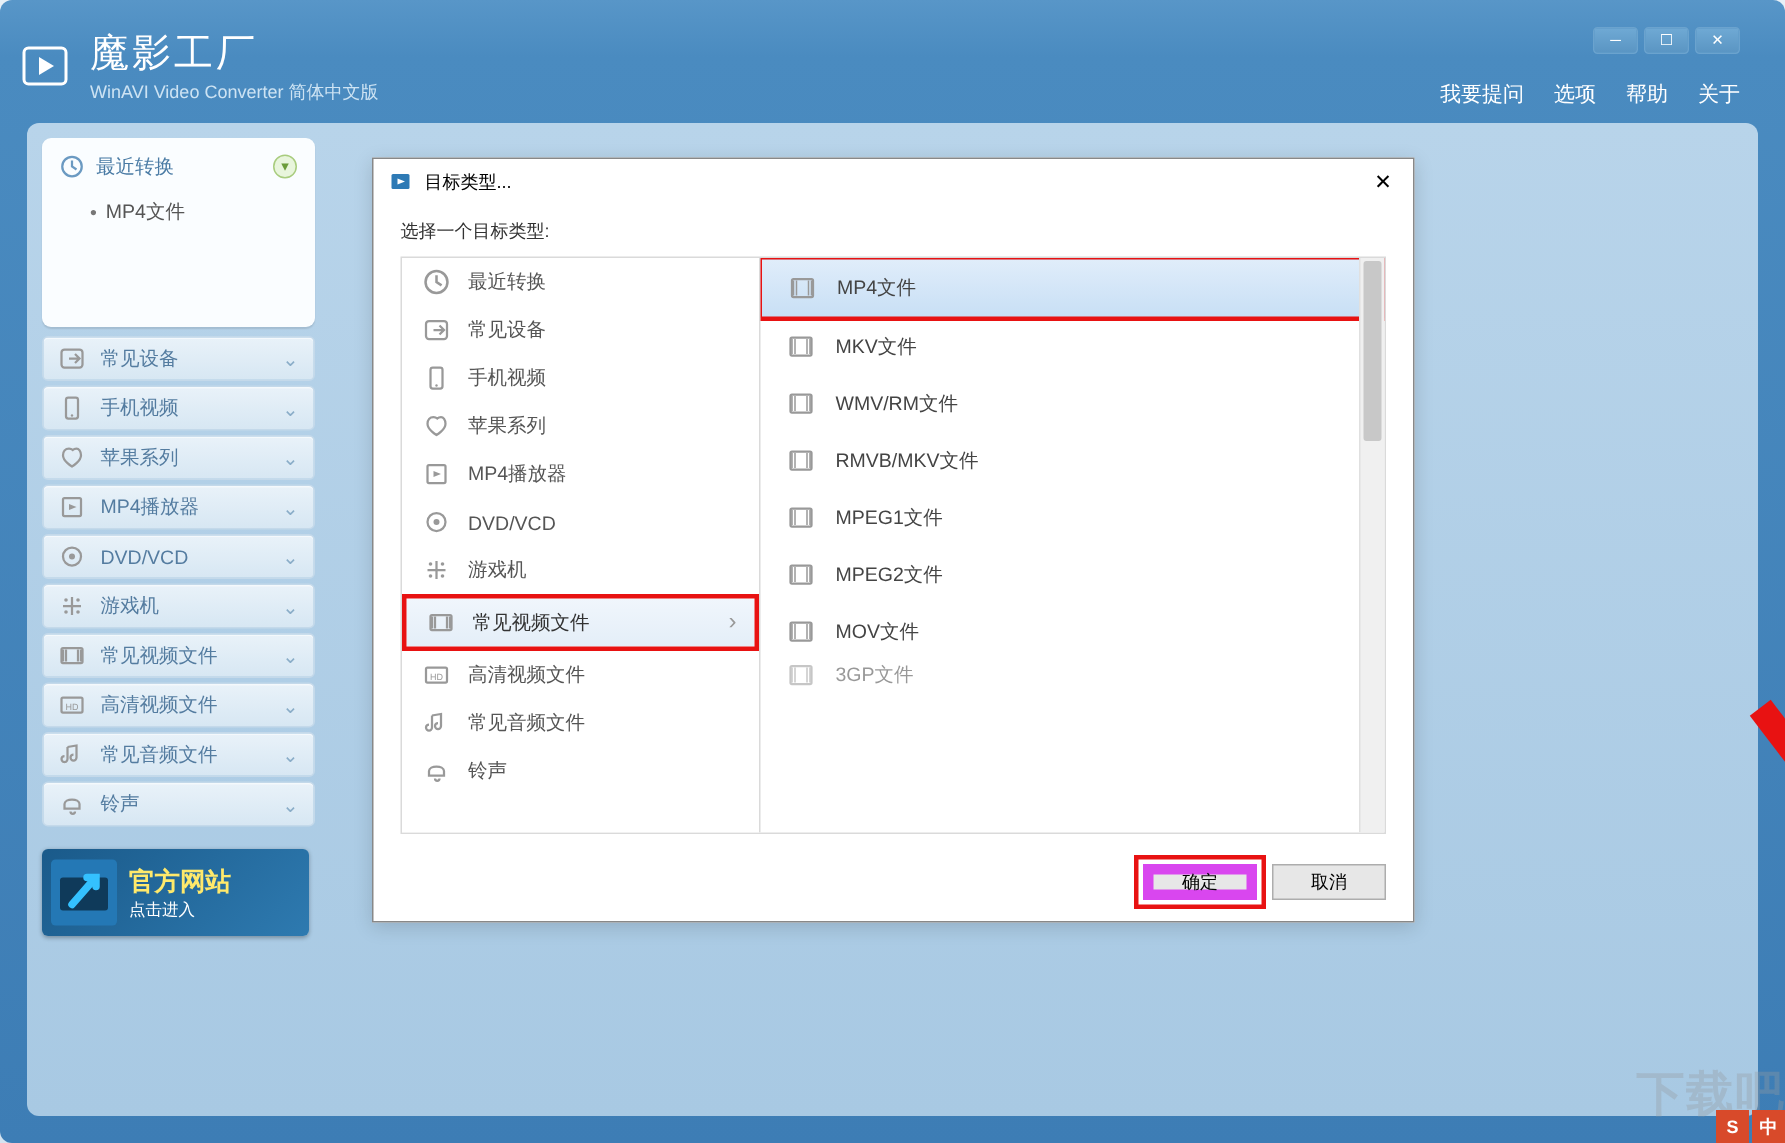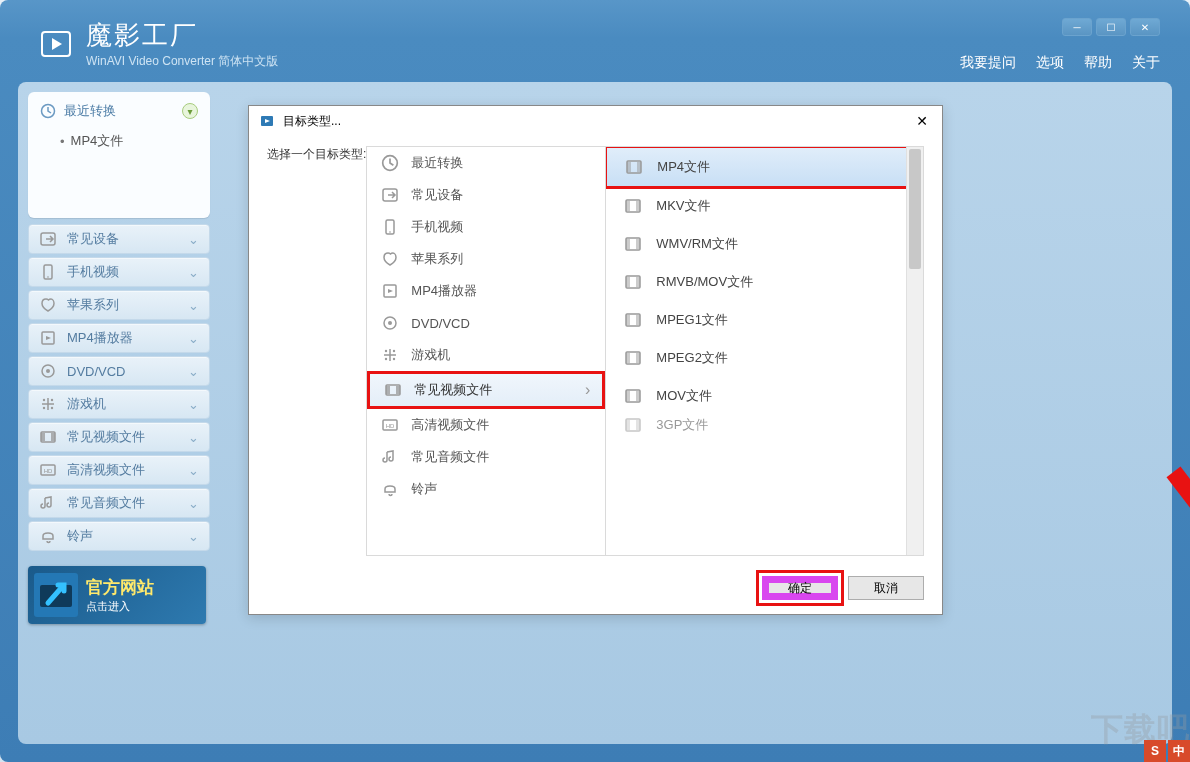--- a/index.html
+++ b/index.html
@@ -15,21 +15,21 @@
   width: 1190px;
   height: 762px;
   background: linear-gradient(to bottom, #5896c8 0%, #4a8bc0 5%, #3d7db5 100%);
   border-radius: 8px;
   position: relative;
 }
 .header {
   display: flex;
   justify-content: space-between;
   align-items: flex-start;
-  padding: 18px 30px 10px 38px;
+  padding: 18px 30px 10px 12px;
   color: #fff;
 }
 .logo-area { display: flex; align-items: center; gap: 12px; }
 .logo-icon { width: 36px; height: 36px; display: flex; align-items: center; justify-content: center; }
 .logo-text h1 { font-size: 26px; font-weight: normal; letter-spacing: 2px; }
 .logo-text .sub { font-size: 12px; color: #cde3f3; }
 .header-right { display: flex; flex-direction: column; align-items: flex-end; gap: 18px; }
 .win-controls { display: flex; gap: 4px; }
 .win-btn {
   width: 30px; height: 18px; border: 1px solid #6ba3ce; border-radius: 3px;
@@ -118,21 +118,21 @@
   display: flex; flex-direction: column;
 }
 .dialog-title {
   height: 30px;
   display: flex; align-items: center; justify-content: space-between;
   padding: 12px 10px;
   font-size: 12px;
 }
 .dialog-title .left { display: flex; align-items: center; gap: 8px; }
 .dialog-close { width: 20px; height: 20px; display: flex; align-items: center; justify-content: center; cursor: pointer; font-size: 14px; }
-.dialog-body { flex: 1; padding: 10px 18px 0 18px; display: flex; flex-direction: row; }
+.dialog-body { flex: 1; padding: 10px 18px 0 18px; display: flex; flex-direction: column; }
 .dialog-label { font-size: 12px; color: #333; margin-bottom: 8px; }
 .dialog-panels { flex: 1; display: flex; gap: 0; border: 1px solid #dadada; margin-bottom: 10px; overflow: hidden;}
 .cat-list {
   width: 238px;
   background: #fff;
   overflow-y: auto;
 }
 .cat-item {
   display: flex; align-items: center; gap: 12px;
   padding: 7px 14px;
@@ -551,21 +551,21 @@
                   <rect x="2" y="2" width="14" height="12" rx="1" class="ic"></rect>
                   <path d="M3 3 v10 M5 3 v10 M13 3 v10 M15 3 v10" stroke="currentColor" stroke-width="1"></path>
                 </svg></span>
               <span>WMV/RM文件</span>
             </div>
             <div class="format-item">
               <span class="format-icon"><svg viewBox="0 0 18 16">
                   <rect x="2" y="2" width="14" height="12" rx="1" class="ic"></rect>
                   <path d="M3 3 v10 M5 3 v10 M13 3 v10 M15 3 v10" stroke="currentColor" stroke-width="1"></path>
                 </svg></span>
-              <span>RMVB/MOV文件</span>
+              <span>RMVB/MKV文件</span>
             </div>
             <div class="format-item">
               <span class="format-icon"><svg viewBox="0 0 18 16">
                   <rect x="2" y="2" width="14" height="12" rx="1" class="ic"></rect>
                   <path d="M3 3 v10 M5 3 v10 M13 3 v10 M15 3 v10" stroke="currentColor" stroke-width="1"></path>
                 </svg></span>
               <span>MPEG1文件</span>
             </div>
             <div class="format-item">
               <span class="format-icon"><svg viewBox="0 0 18 16">

